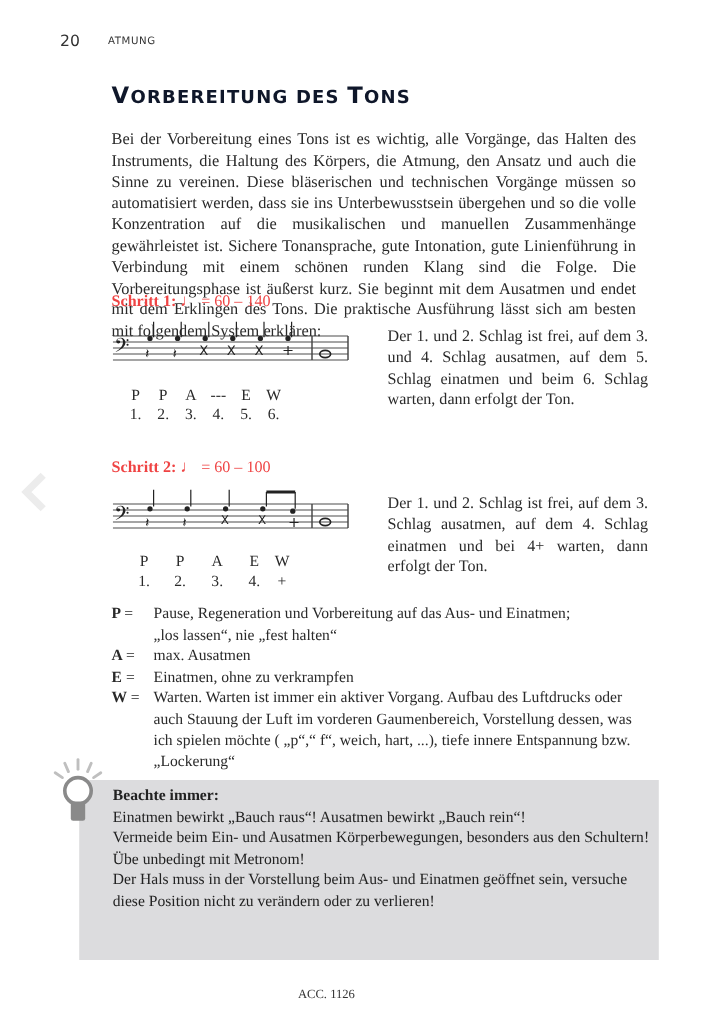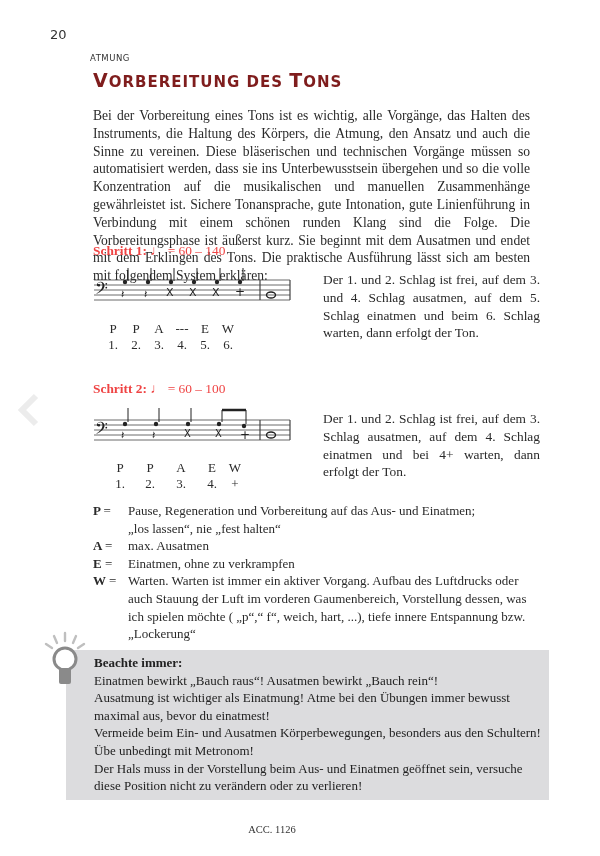--- a/index.html
+++ b/index.html
@@ -1,24 +1,24 @@
 <!DOCTYPE html>
 <html><head>
   <meta charset="utf-8">
   <style>
     html, body { margin: 0; padding: 0; }
     body {
       width: 600px; height: 856px; background: #ffffff; position: relative; overflow: hidden;
       font-family: "Liberation Serif", "DejaVu Serif", serif; color: #222;
     }
     .page-num { position: absolute; left: 50px; top: 27px; font-family: "DejaVu Sans", sans-serif; font-size: 13px; color: #333; }
-    .running-head { position: absolute; left: 90px; top: 30px; font-family: "DejaVu Sans", sans-serif; font-size: 8.5px; letter-spacing: 0.5px; color: #333; margin-top: 23px; }
+    .running-head { position: absolute; left: 90px; top: 30px; font-family: "DejaVu Sans", sans-serif; font-size: 8.5px; letter-spacing: 0.5px; color: #333; }
     .title {
       position: absolute; left: 93px; top: 69px; font-family: "DejaVu Sans", sans-serif; font-weight: bold;
-      font-size: 15px; font-variant: small-caps; letter-spacing: 1px; color: #7f1d1d;
+      font-size: 15px; font-variant: small-caps; letter-spacing: 1px; color: #0f172a;
     }
     .title .big { font-size: 19px; }
     .intro {
       position: absolute; left: 93px; top: 107px; width: 437px; font-size: 13.6px; line-height: 17.8px;
       text-align: justify; color: #2a2a2a;
     }
     .step-label { position: absolute; left: 93px; font-size: 13.4px; color: #ef4444; }
     .step-label b { font-weight: bold; }
     .note { font-size: 14px; }
     .staff { position: absolute; left: 94px; }
@@ -197,21 +197,20 @@
   <div class="legend-row">
     <div class="legend-key"><span>W</span> <span class="eq">=</span></div>
     <div class="legend-val">Warten. Warten ist immer ein aktiver Vorgang. Aufbau des Luftdrucks oder auch Stauung der Luft im vorderen Gaumenbereich,  Vorstellung dessen, was ich spielen möchte ( „p“,“ f“, weich, hart, ...), tiefe innere Entspannung bzw. „Lockerung“</div>
   </div>
 </div>
 
 <div class="tip-box">
   <div class="tip-content">
     <div class="tip-title">Beachte immer:</div>
     <div>Einatmen bewirkt „Bauch raus“! Ausatmen bewirkt „Bauch rein“!</div>
-    <div>Ausatmung ist wichtiger als Einatmung! Atme bei den Übungen immer bewusst maximal aus, bevor du einatmest!</div>
     <div>Vermeide beim Ein- und Ausatmen Körperbewegungen, besonders aus den Schultern!</div>
     <div>Übe unbedingt mit Metronom!</div>
     <div>Der Hals muss in der Vorstellung beim Aus- und Einatmen geöffnet sein, versuche diese Position nicht zu verändern oder zu verlieren!</div>
   </div>
 </div>
 
 <svg class="bulb" viewBox="0 0 60 60">
   <g stroke="#bfbfbf" stroke-width="2.4" stroke-linecap="round">
     <line x1="8" y1="14" x2="14" y2="18"></line>
     <line x1="16" y1="6" x2="19" y2="13"></line>

